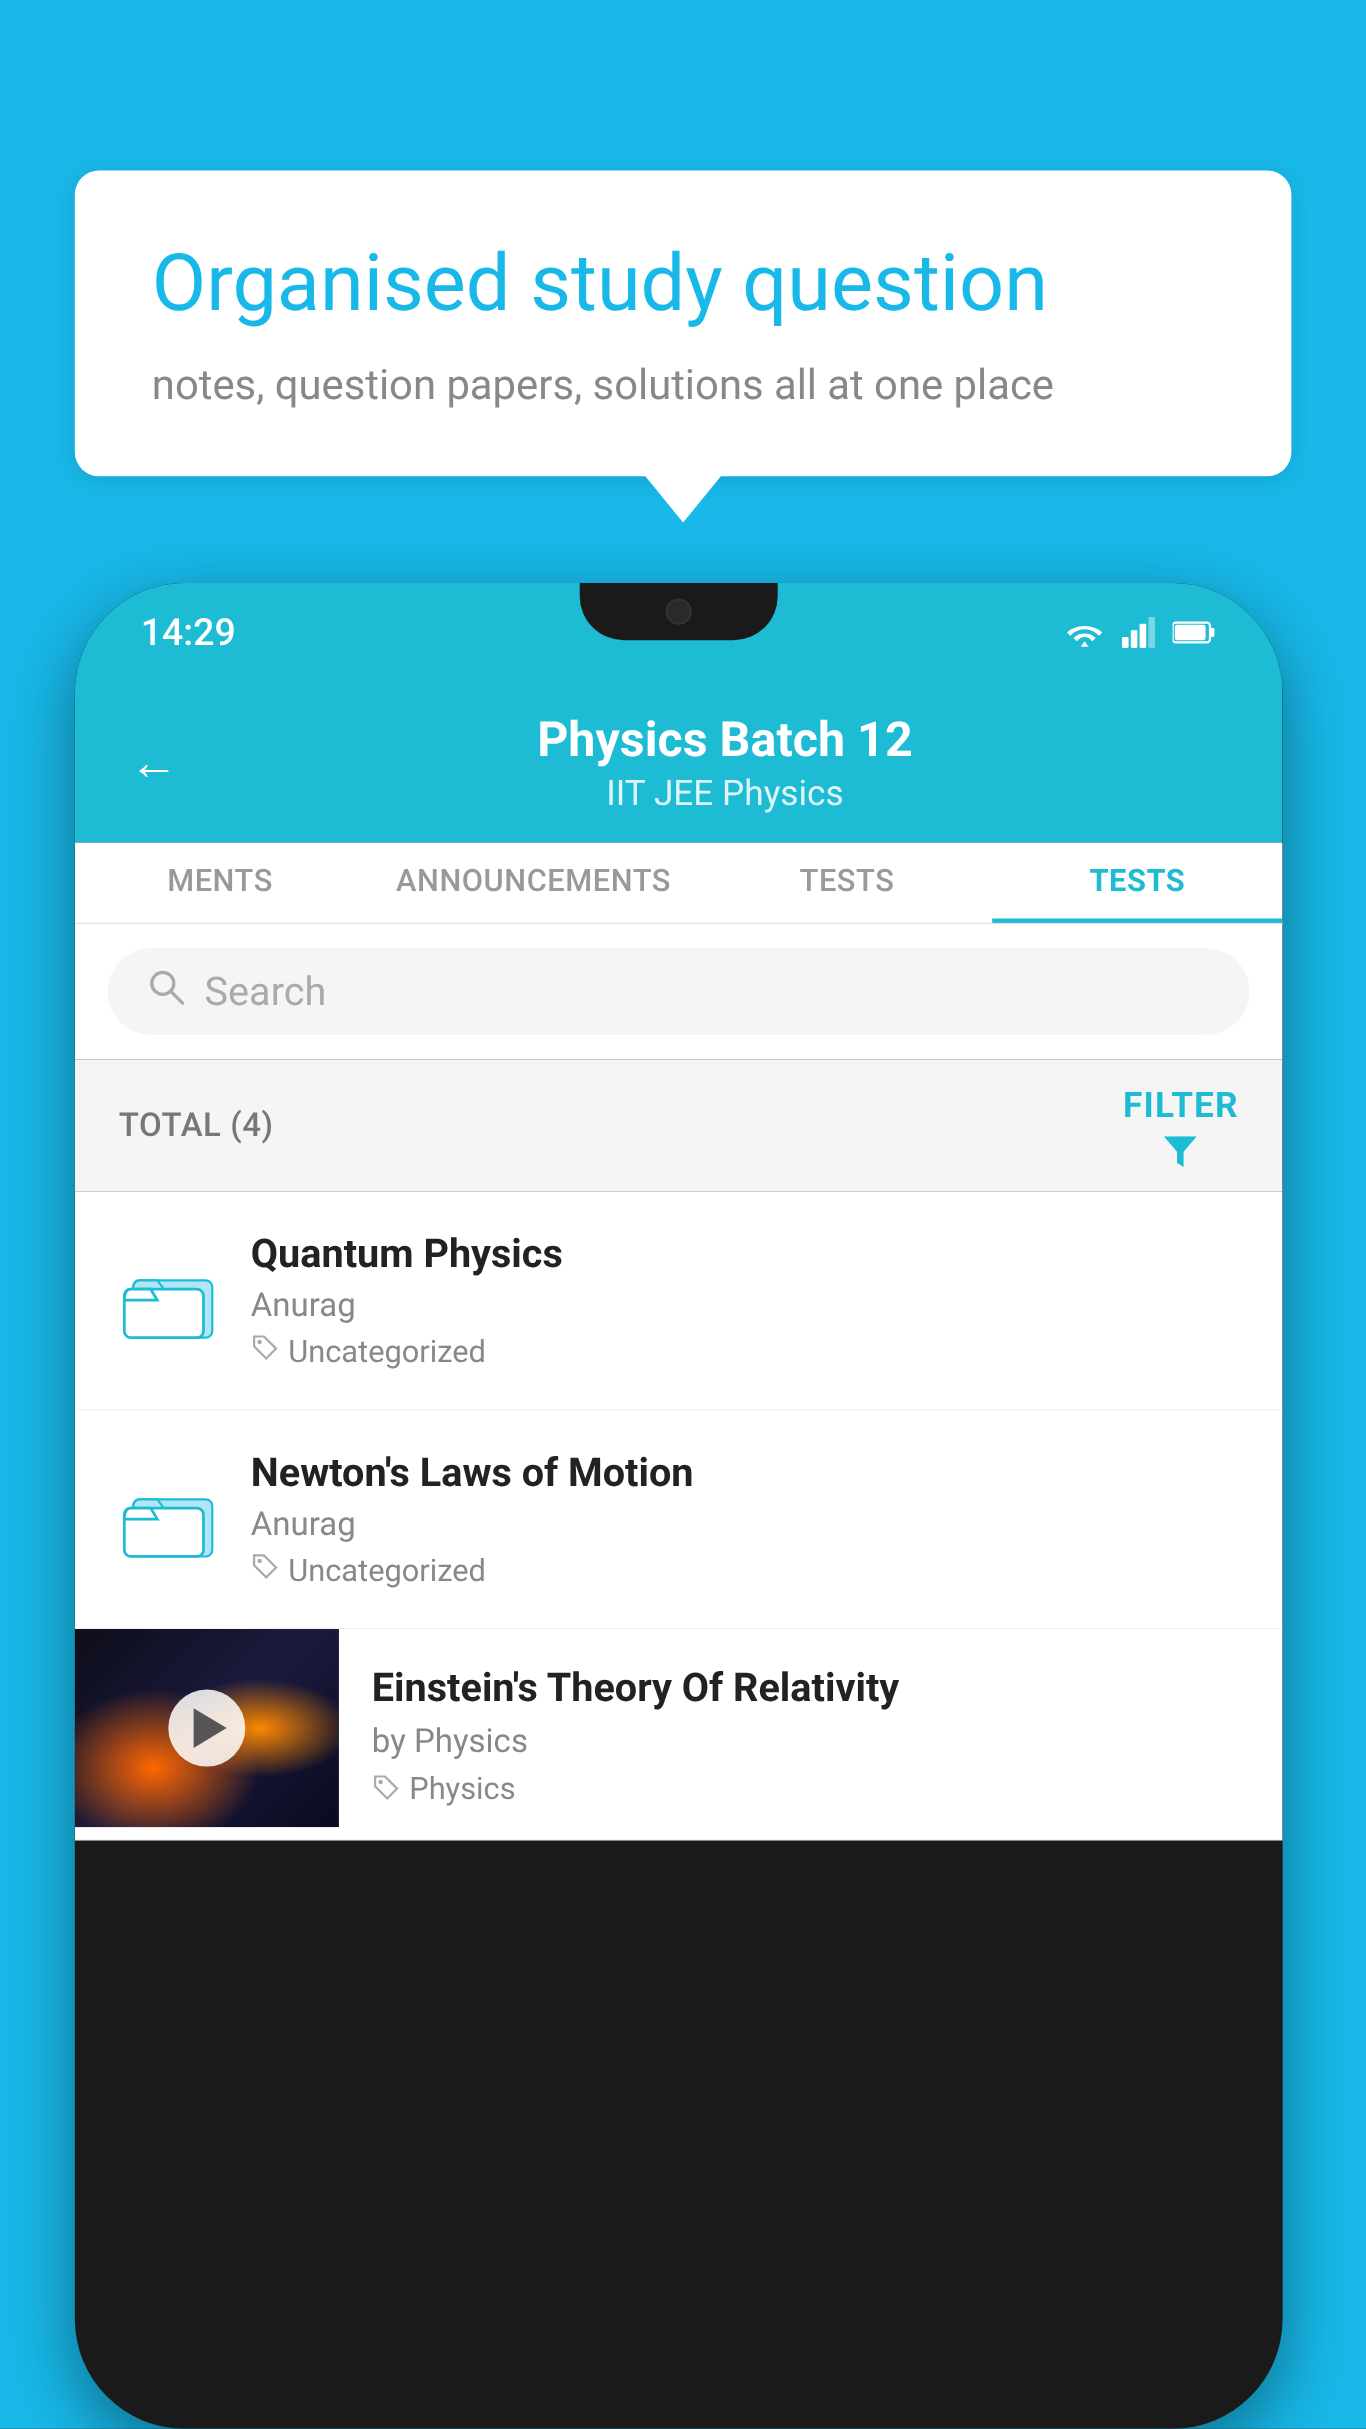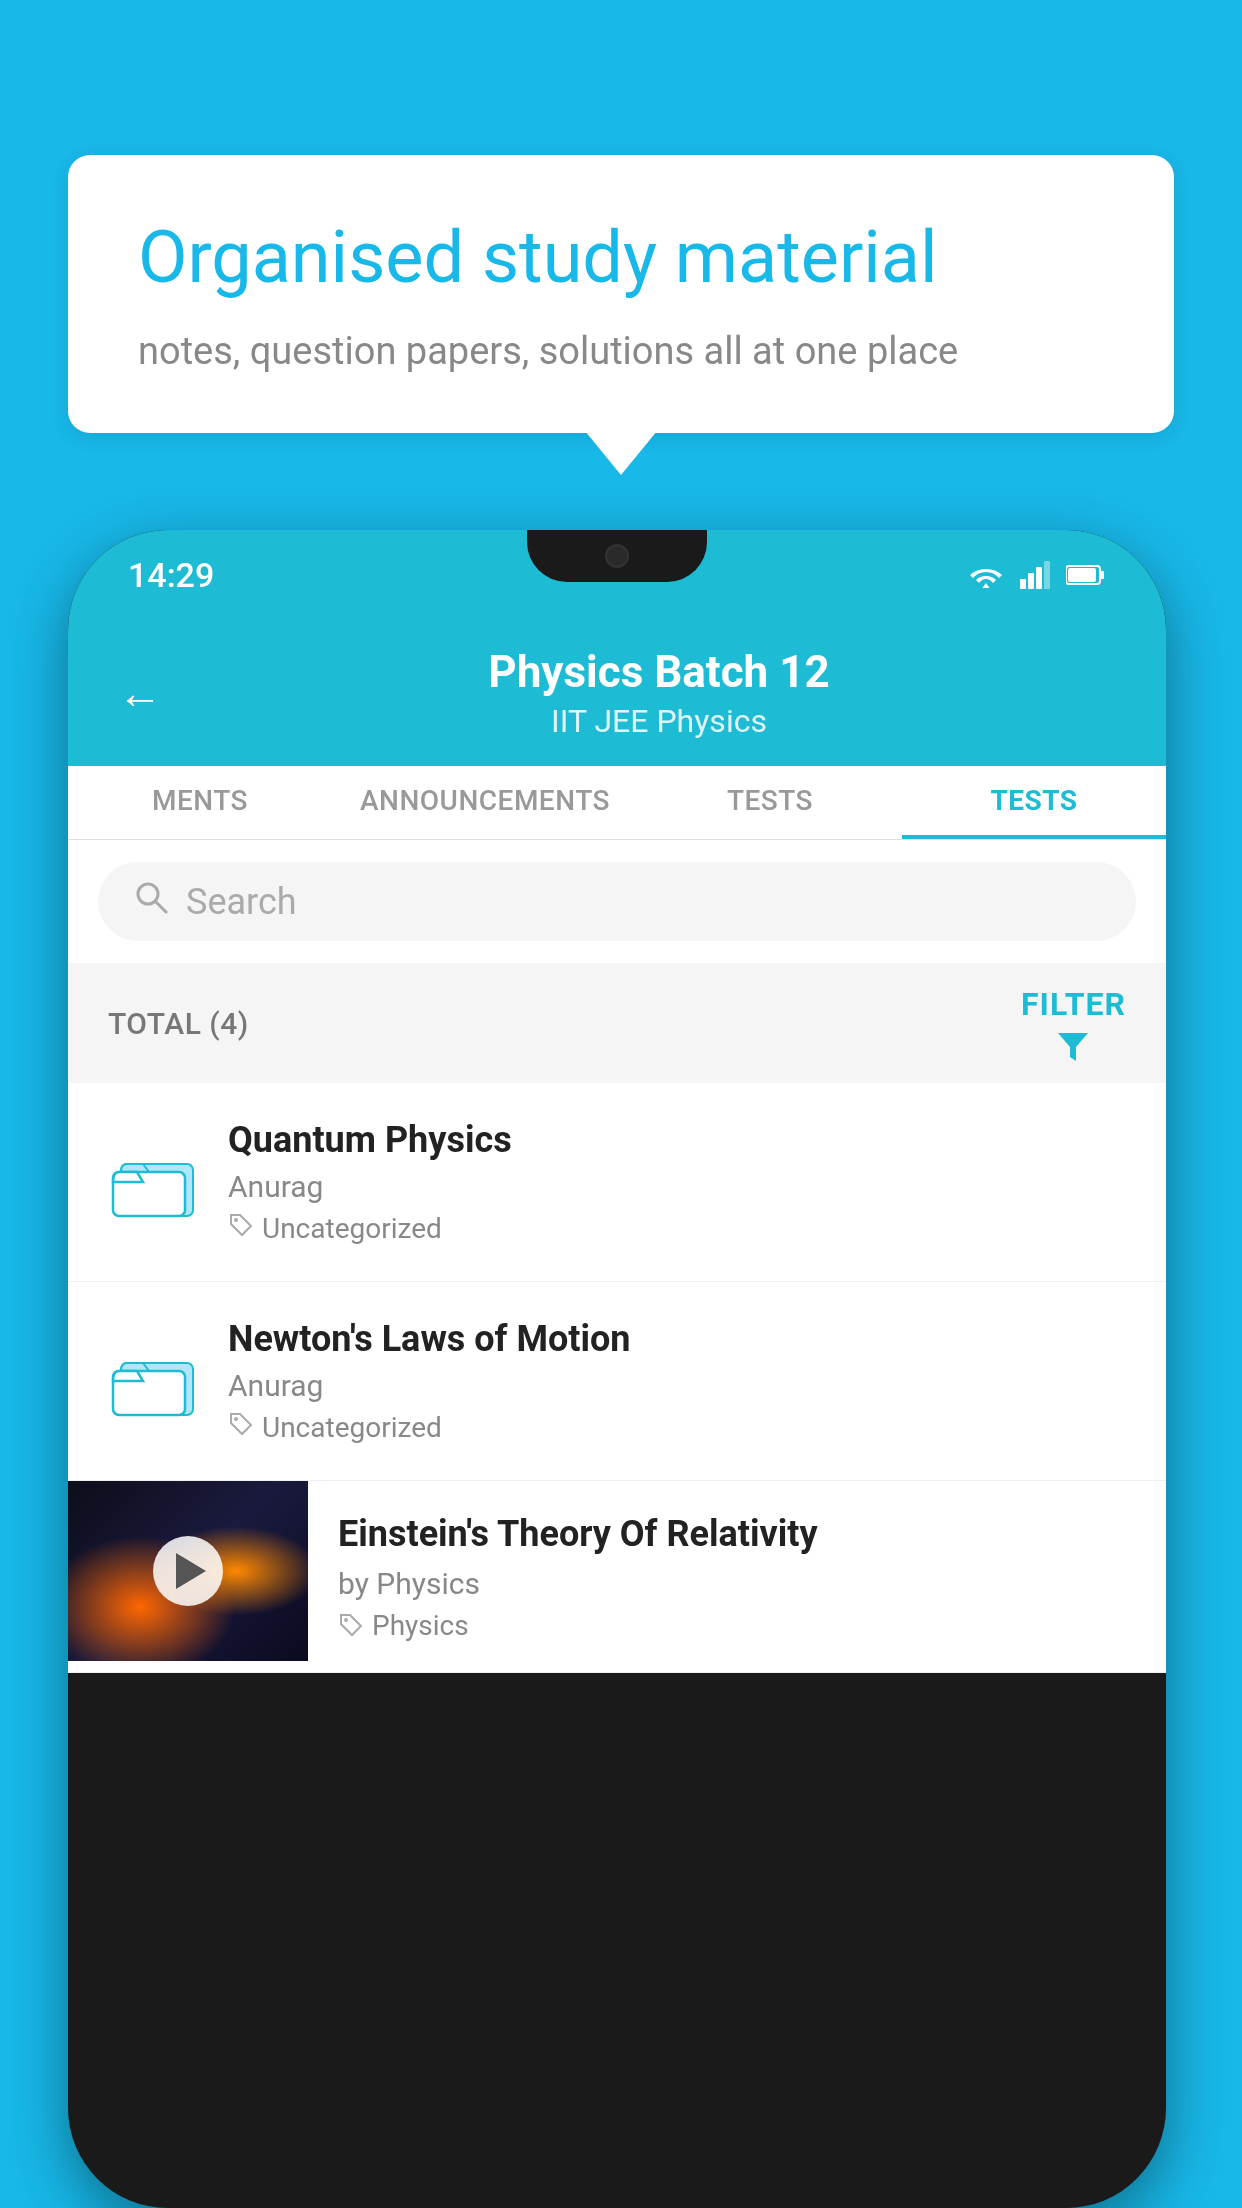--- a/index.html
+++ b/index.html
@@ -353,21 +353,21 @@
       gap: 8px;
       color: #888;
       font-size: 28px;
     }
   </style>
 </head>
 <body>
 
 <div class="speech-bubble-container">
   <div class="speech-bubble">
-    <div class="bubble-title">Organised study material</div>
+    <div class="bubble-title">Organised study question</div>
     <div class="bubble-subtitle">notes, question papers, solutions all at one place</div>
   </div>
 </div>
 
 <div class="phone-frame">
 
   <div class="phone-status-bar">
     <span class="status-time">14:29</span>
     <div class="notch">
       <div class="notch-camera"></div>

